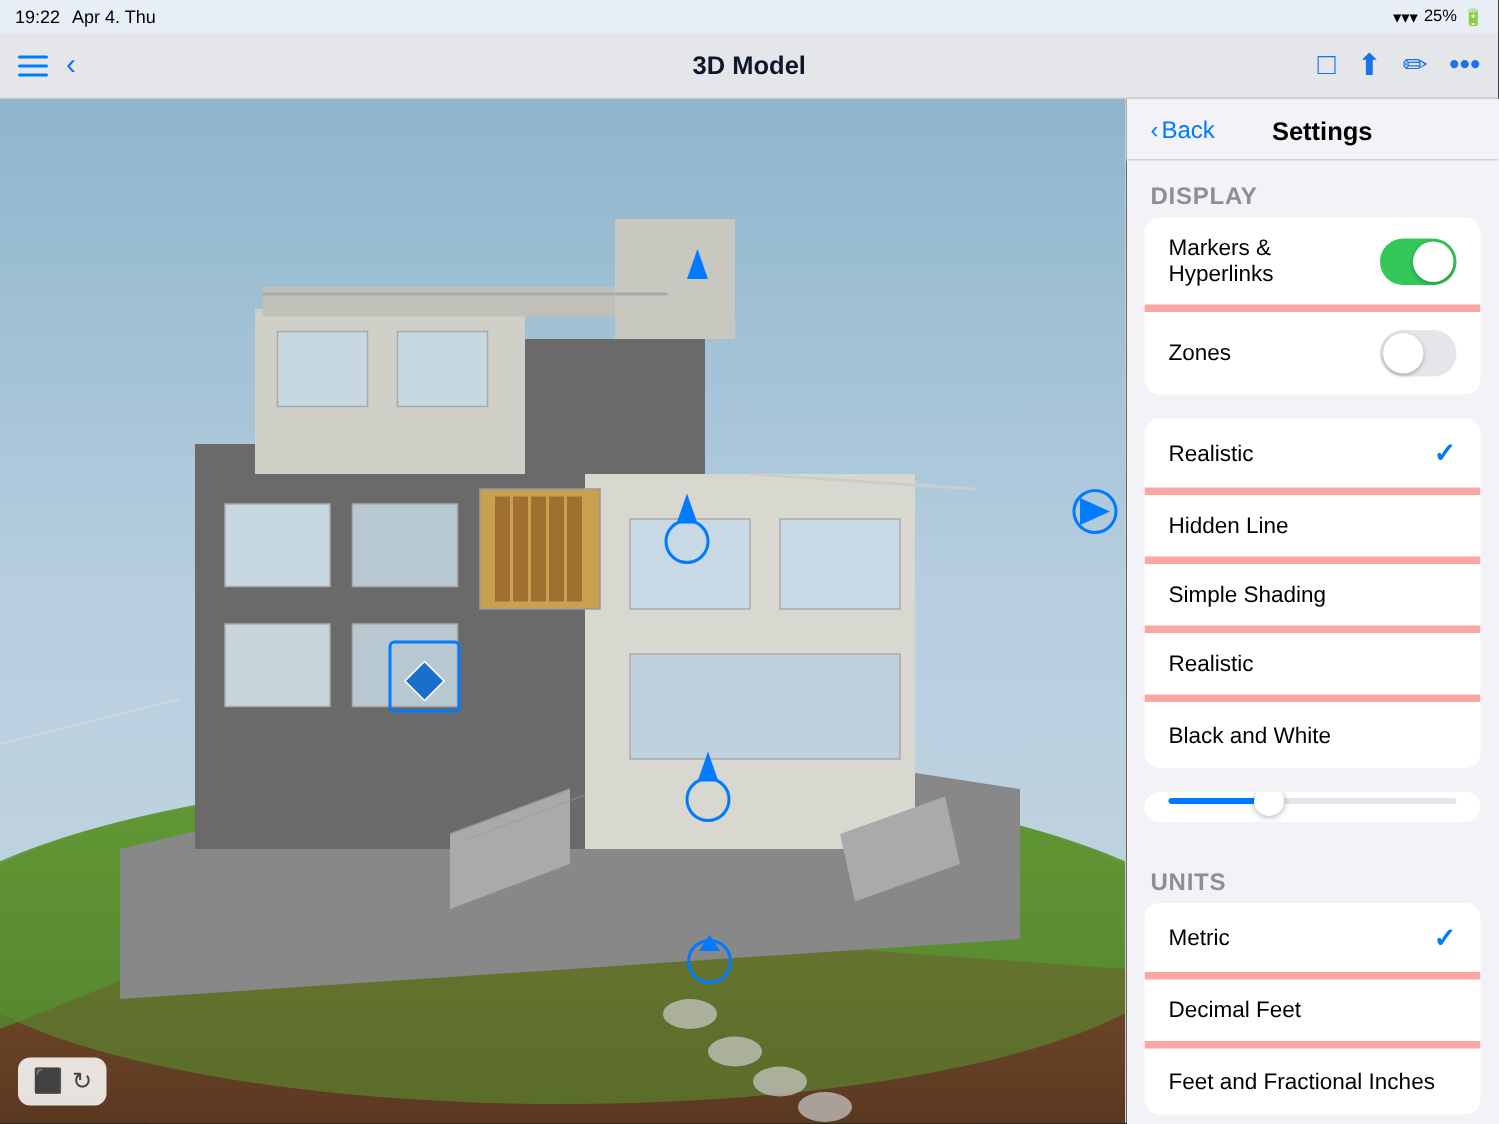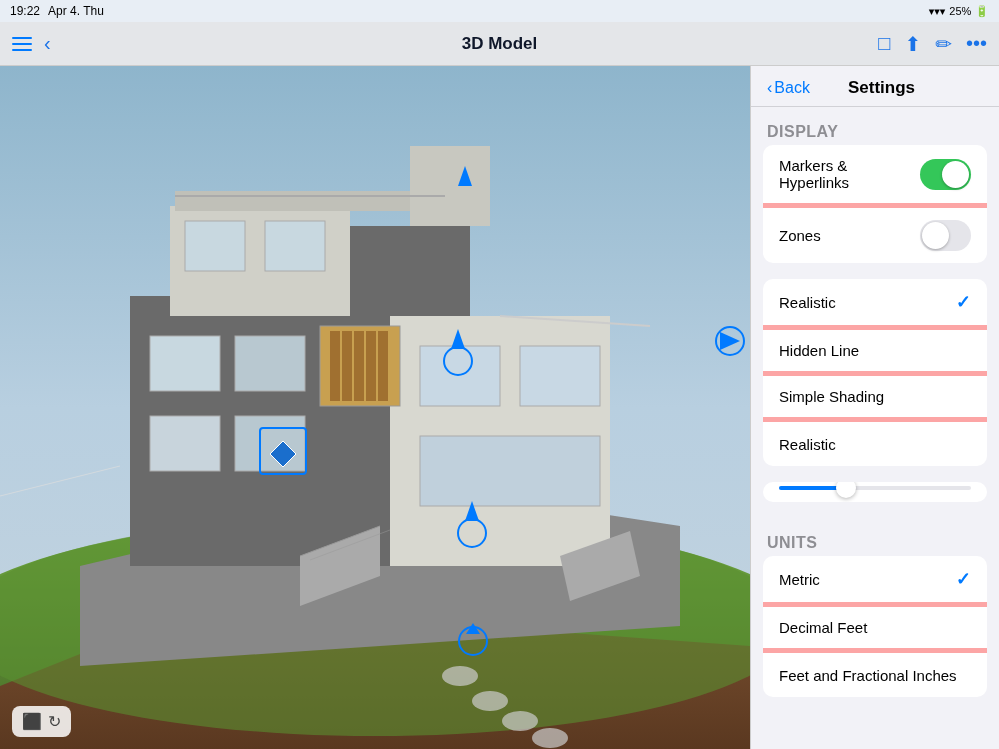--- a/index.html
+++ b/index.html
@@ -395,20 +395,23 @@
     </div>
     <div class="settings-row">
       <span class="row-label">Hidden Line</span>
     </div>
     <div class="settings-row">
       <span class="row-label">Simple Shading</span>
     </div>
     <div class="settings-row">
       <span class="row-label">Realistic</span>
     </div>
+    <div class="settings-row">
+      <span class="row-label">Black and White</span>
+    </div>
   </div>
 
   <div class="settings-group">
     <div class="slider-container">
       <div class="slider-track">
         <div class="slider-fill"></div>
         <div class="slider-thumb"></div>
       </div>
     </div>
   </div>

